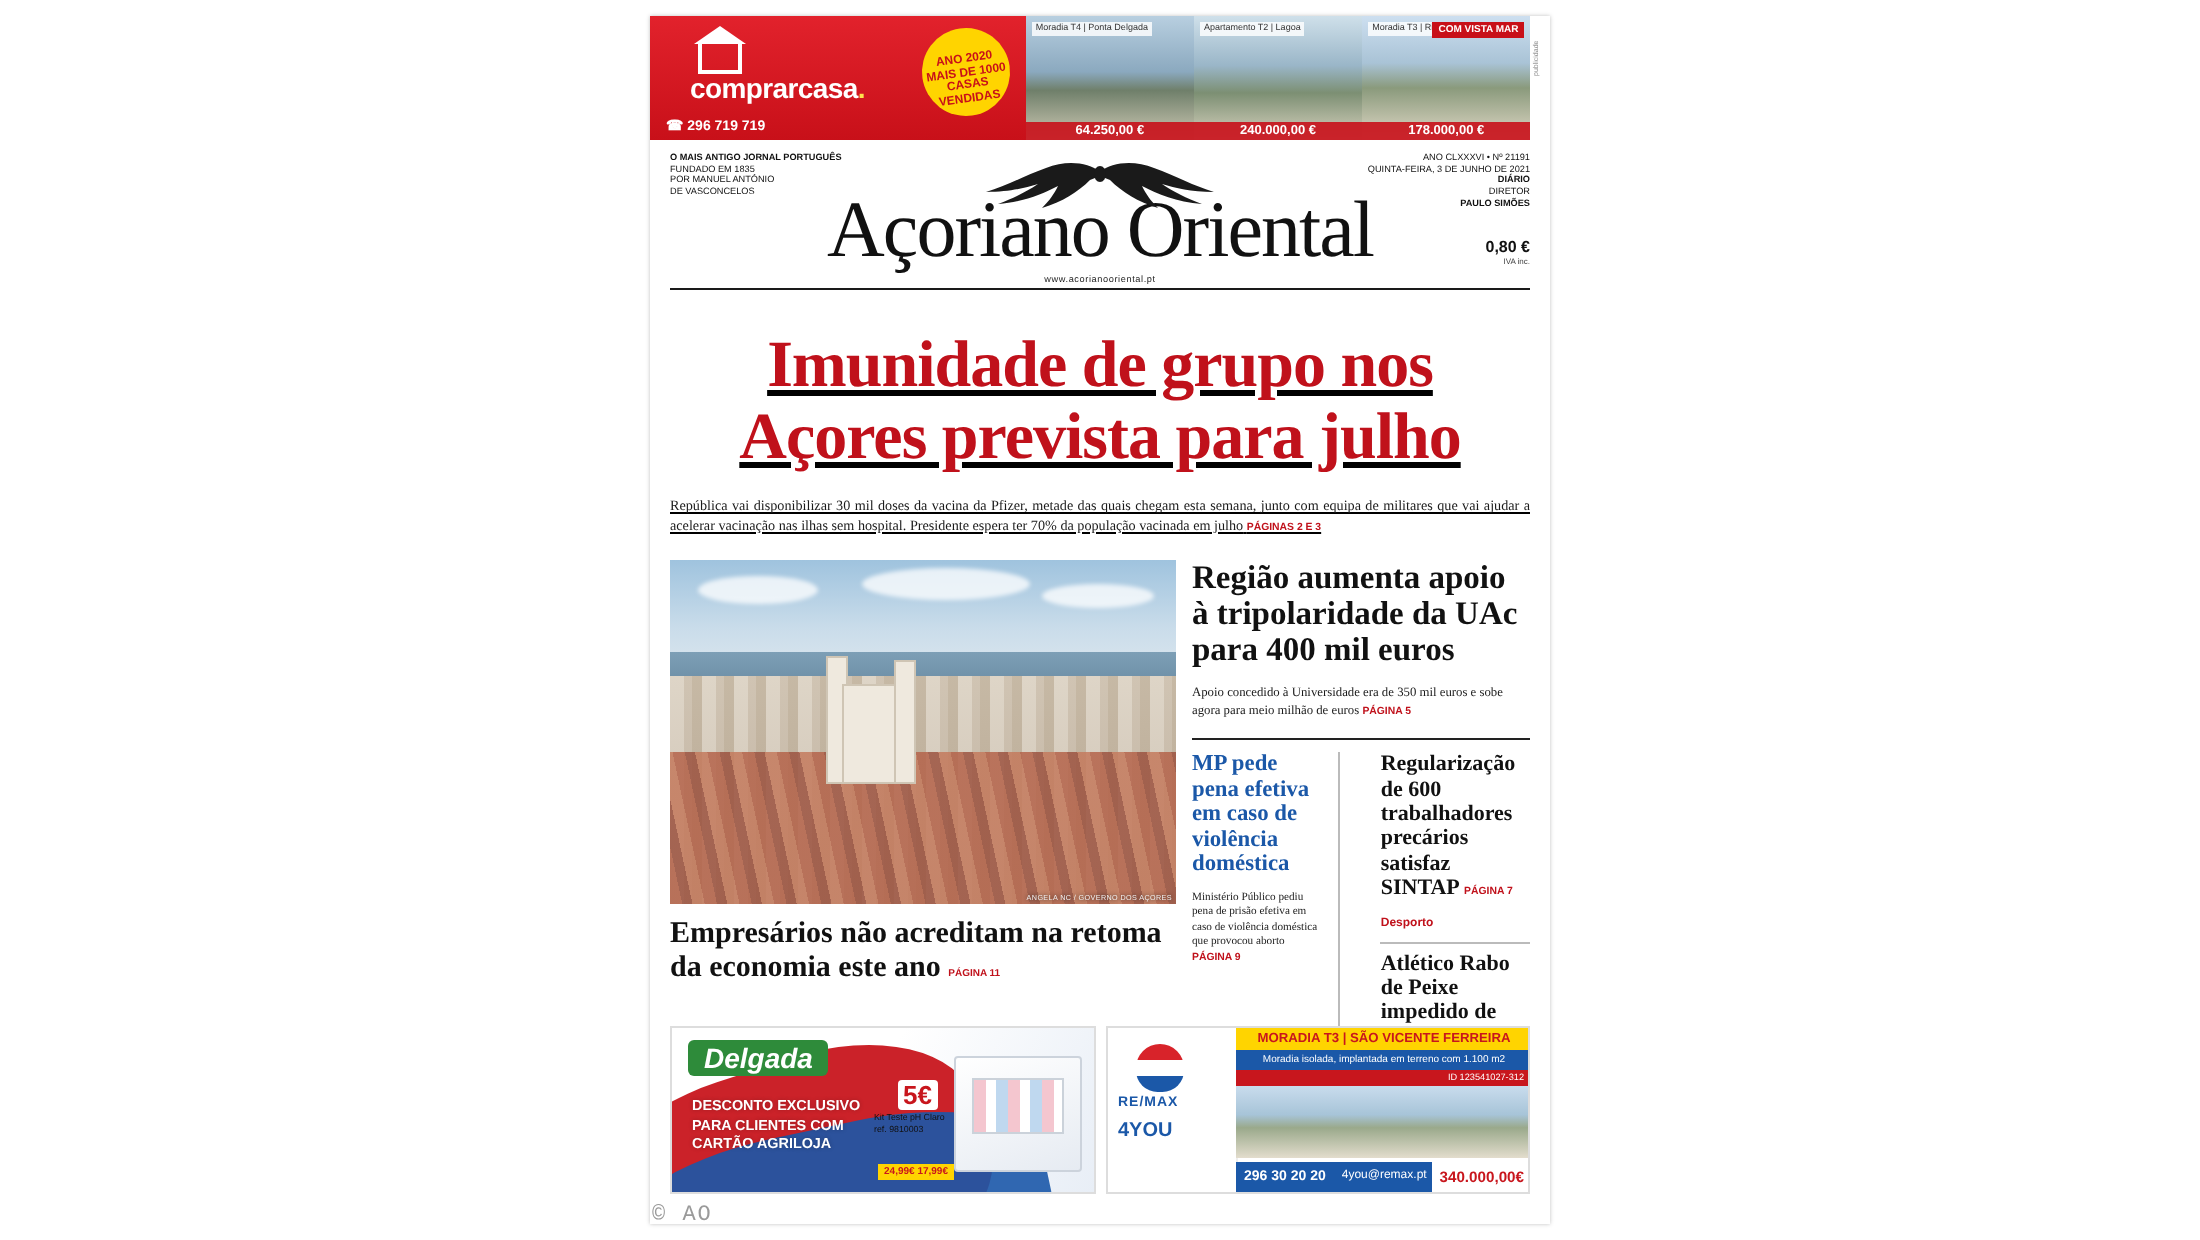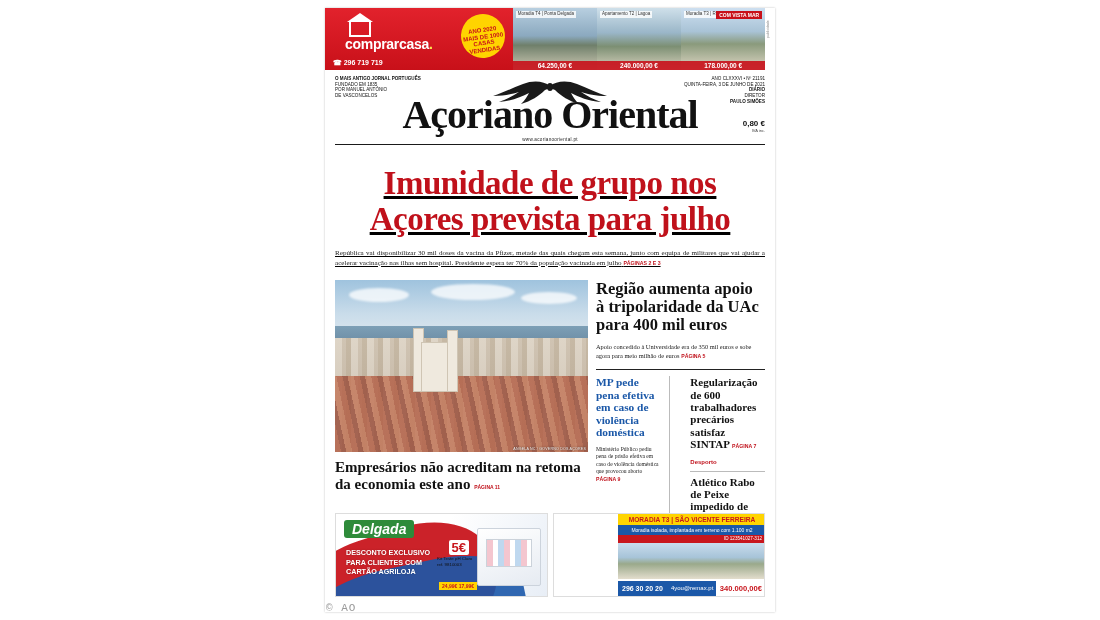--- a/index.html
+++ b/index.html
@@ -178,21 +178,21 @@
   .mast-left .bold { font-weight: bold; display: block; }
   .mast-right { width: 110px; text-align: right; }
   .mast-right .bold { font-weight: bold; }
   .mast-title {
     text-align: center;
     margin-top: -10px;
     position: relative;
   }
   .mast-title .name {
     font-family: "Liberation Serif", serif;
-    font-weight: bold;
+    font-weight: normal;
     font-size: 40px;
     letter-spacing: -1px;
     color: #111;
     line-height: 1;
   }
   .eagle {
     position: absolute;
     left: 50%;
     top: -16px;
     transform: translateX(-50%);
@@ -776,20 +776,25 @@
         <div class="prod"></div>
         <div class="price-badge">5€</div>
         <div class="price-note">
           <span>Kit Teste pH Claro</span><br>
           <span>ref. 9810003</span>
         </div>
         <div class="yellowtag">24,99€ 17,99€</div>
       </div>
 
       <div class="ad-remax">
+        <div class="leftpane">
+          <div class="balloon"></div>
+          <div class="remax-word">RE/MAX</div>
+          <div class="fouyou">4YOU</div>
+        </div>
         <div class="topbar">MORADIA T3 | SÃO VICENTE FERREIRA</div>
         <div class="subbar">Moradia isolada, implantada em terreno com 1.100 m2</div>
         <div class="idbar">ID 123541027-312</div>
         <div class="hphoto hp1">
           <div class="remaxtag">RE/MAX</div>
         </div>
         <div class="hphoto hp2"></div>
         <div class="hphoto hp3"></div>
         <div class="botbar">
           <span class="phone">296 30 20 20</span>

